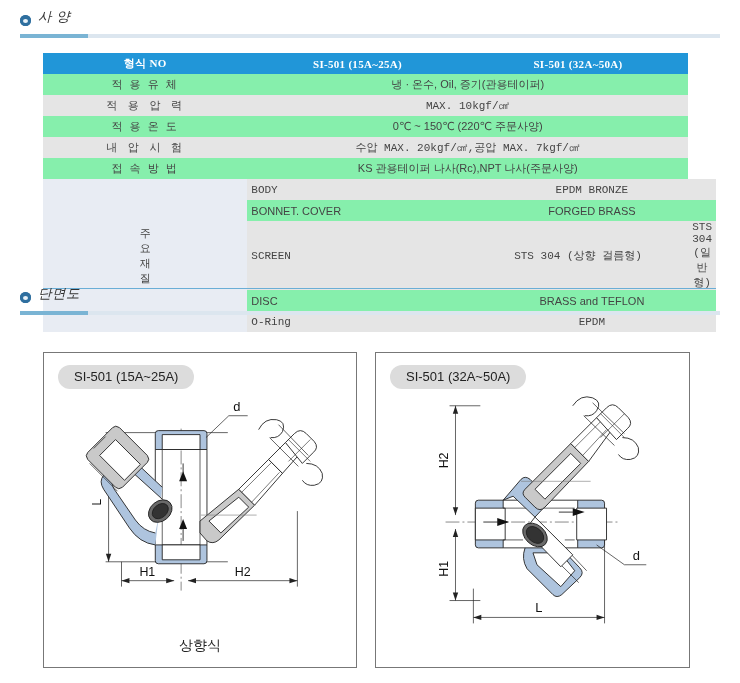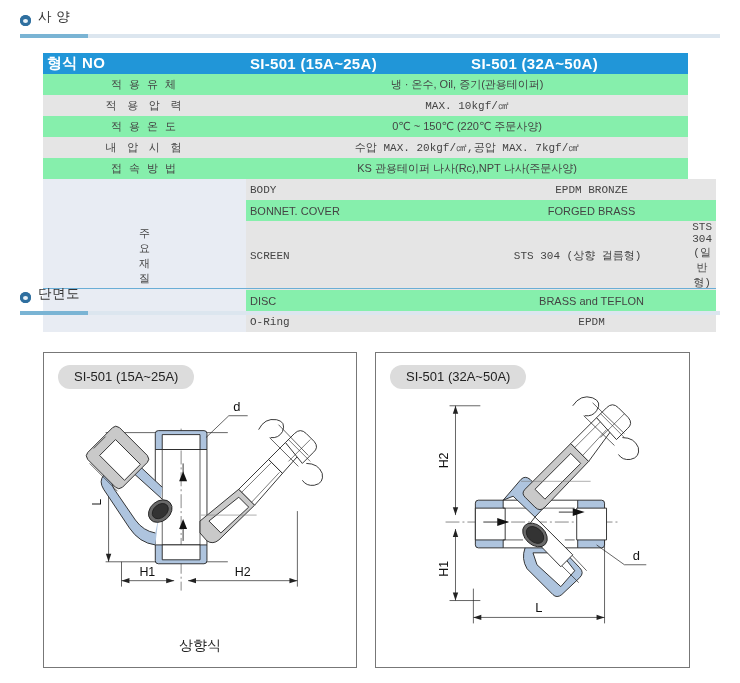--- a/index.html
+++ b/index.html
@@ -5,21 +5,21 @@
   html,body{margin:0;padding:0;}
   body{
     width:740px;height:683px;
     background:#ffffff;
     font-family:"Liberation Sans","DejaVu Sans",sans-serif;
     color:#333;
     position:relative;
     overflow:hidden;
   }
   
-  .section{position:absolute;left:0;width:740px;}
+  .section{position:absolute;left:0;width:740px;font-style:italic;}
   .sec-head{position:relative;height:26px;}
   .bullet{
     position:absolute;left:20px;top:7px;width:11px;height:11px;border-radius:50%;
     background:#2f6f9f;
     box-shadow:inset 0 0 0 2px #2f6f9f;
   }
   .bullet::after{
     content:"";position:absolute;left:3px;top:3.5px;width:5px;height:4px;border-radius:50%;
     background:#eaf2f8;
   }
@@ -31,23 +31,24 @@
   .rule .seg{position:absolute;left:0;top:0;height:4px;width:68px;background:#7ab4d4;}
 
   
   .tbl-wrap{position:absolute;left:43px;top:53px;width:673px;}
   table.spec{border-collapse:collapse;width:673px;font-size:11px;color:#444;}
   table.spec td{
     height:21px;padding:0 4px;vertical-align:middle;
     border:0;
   }
   .hrow td{
-    background:#2196d8;color:#fff;font-weight:bold;
-    font-size:15px;letter-spacing:.3px;height:20px;
+    background:#2196d8;color:#fff;font-weight:bold;text-align:center;
+    font-size:11px;letter-spacing:.3px;height:20px;
     border-right:1px solid #ffffff;
+    font-family:Liberation Serif, serif;
   }
   .hrow td:last-child{border-right:0;}
   .zebra{background:#e5e5e5;font-family:Liberation Mono, monospace;}
   .plain{background:#86efac;}
   .lbl{text-align:center;letter-spacing:2px;}
   .val{text-align:center;}
   .matlbl{text-align:left;padding-left:8px;letter-spacing:0;margin-top:44px;}
   .vgroup{
     width:22px;text-align:center;background:#e8ecf3;
     font-size:11px;line-height:15px;letter-spacing:0;color:#444;

